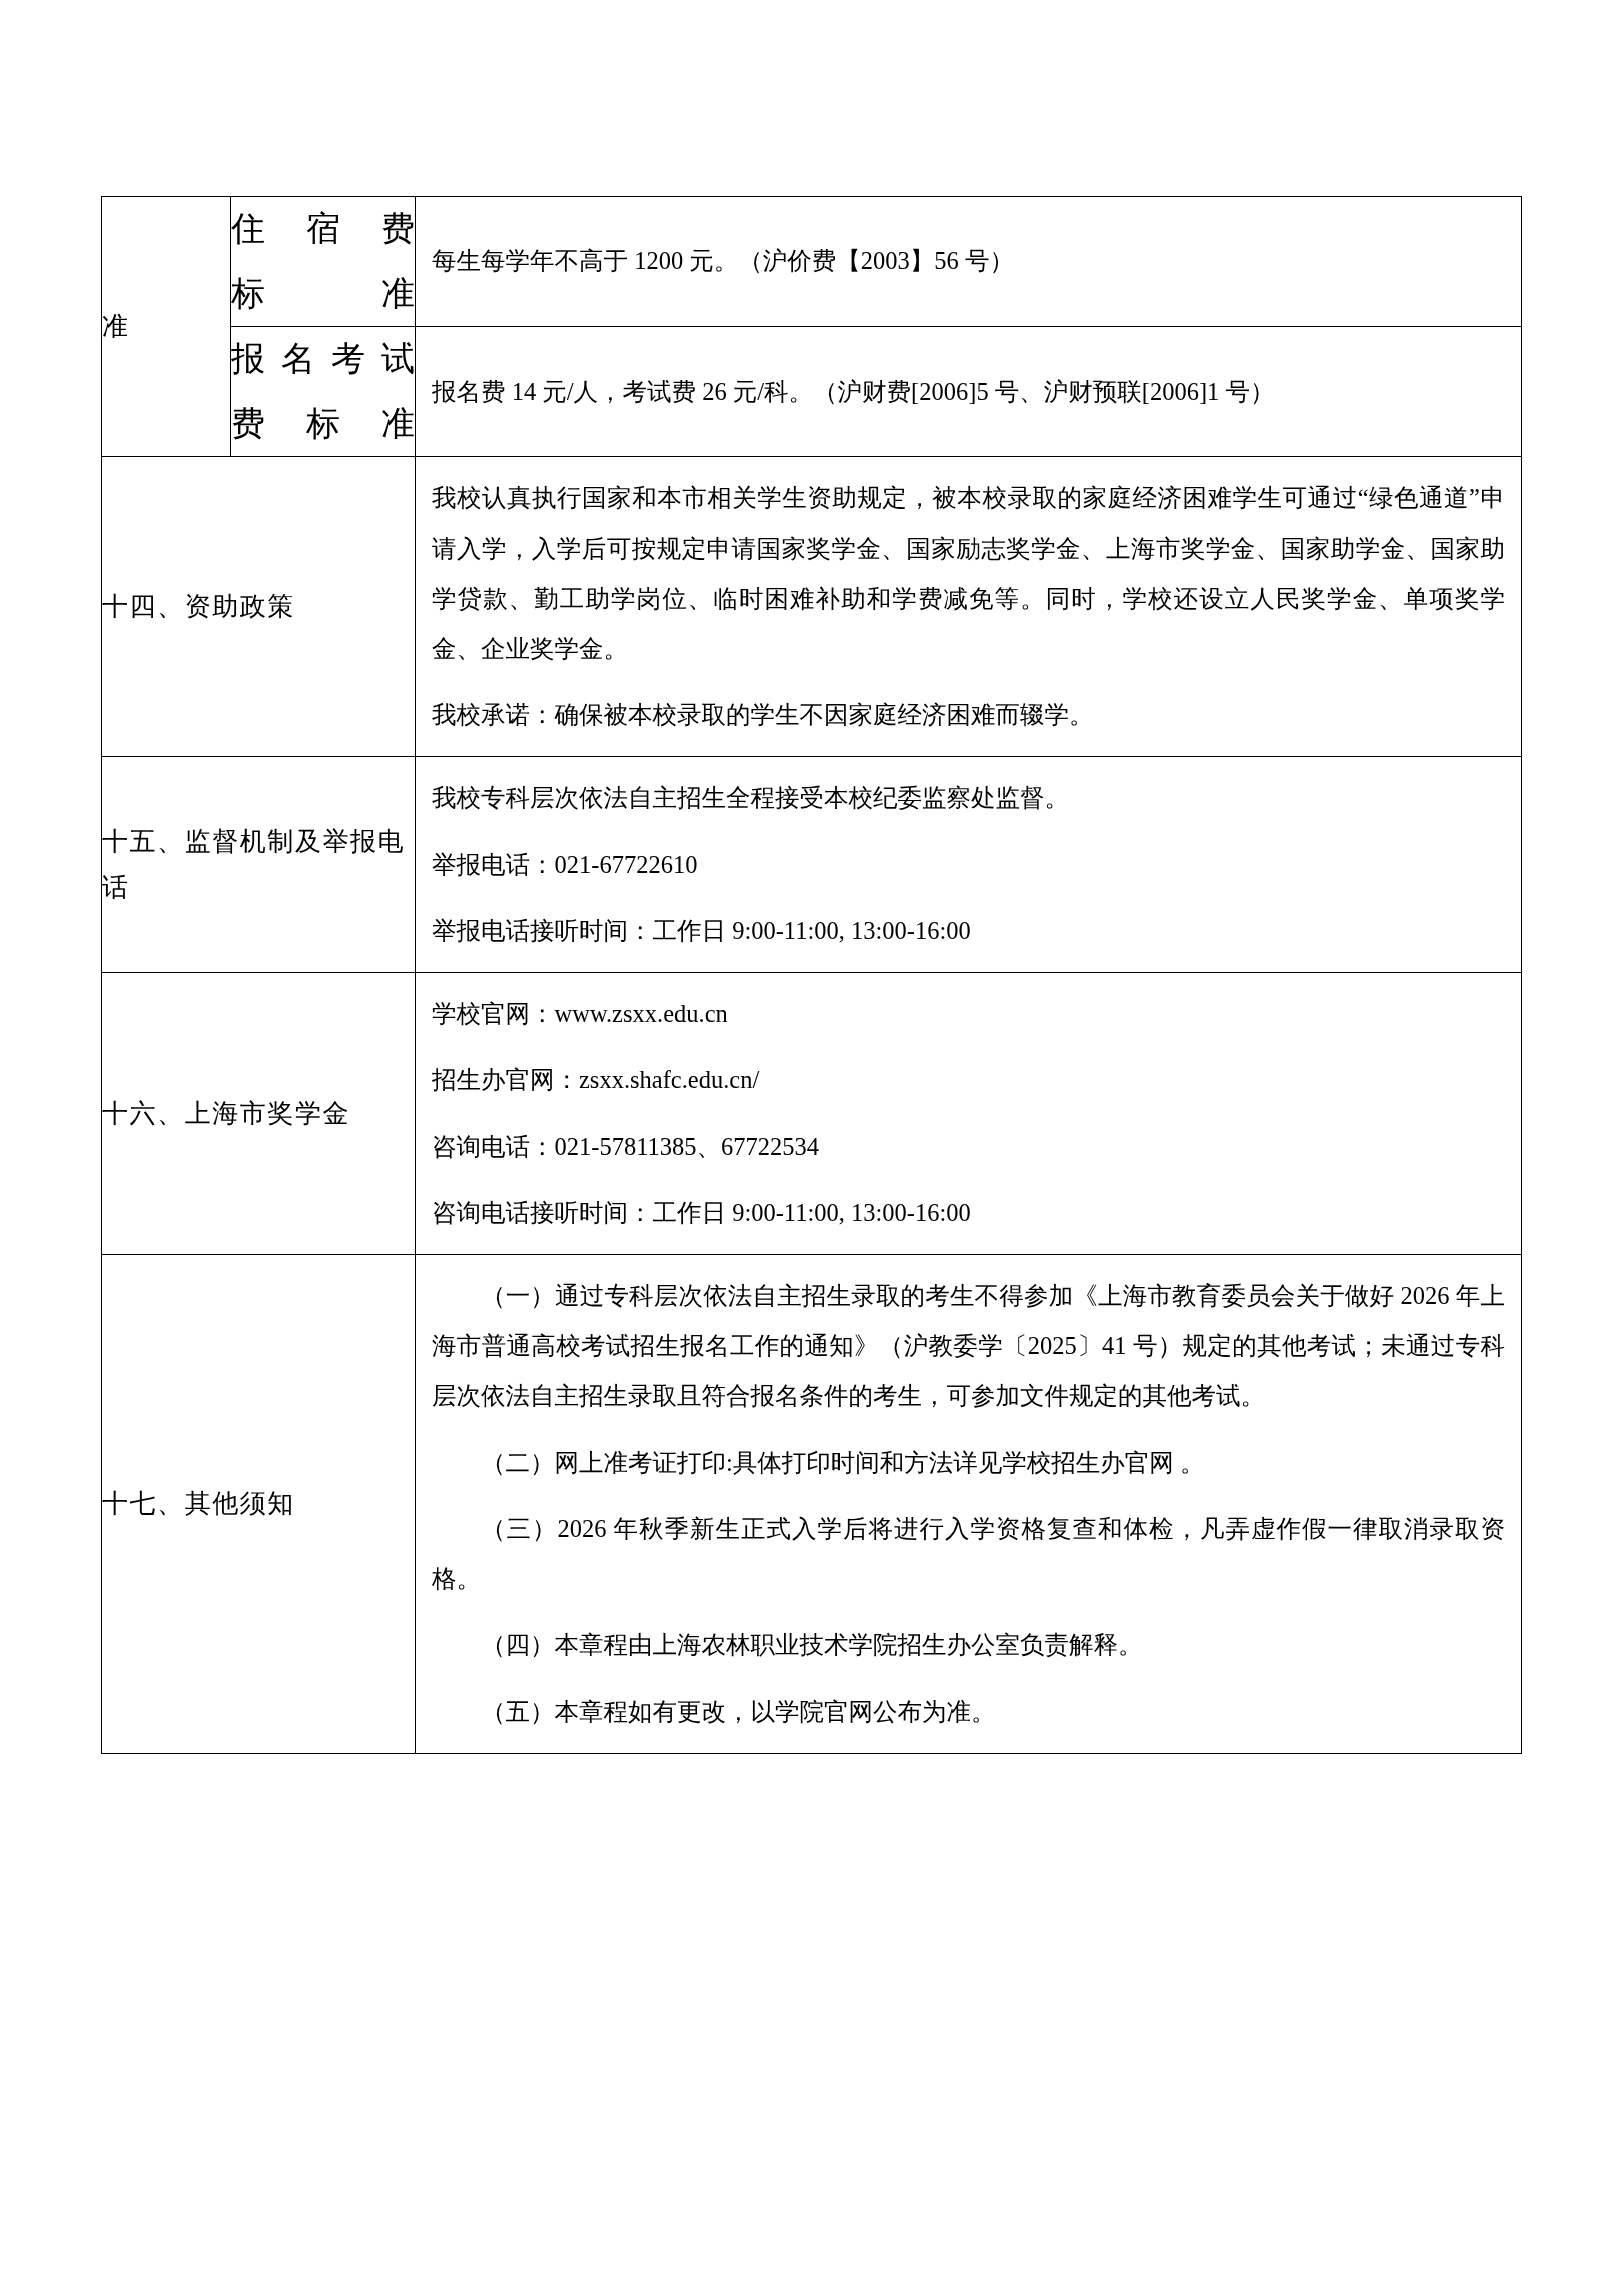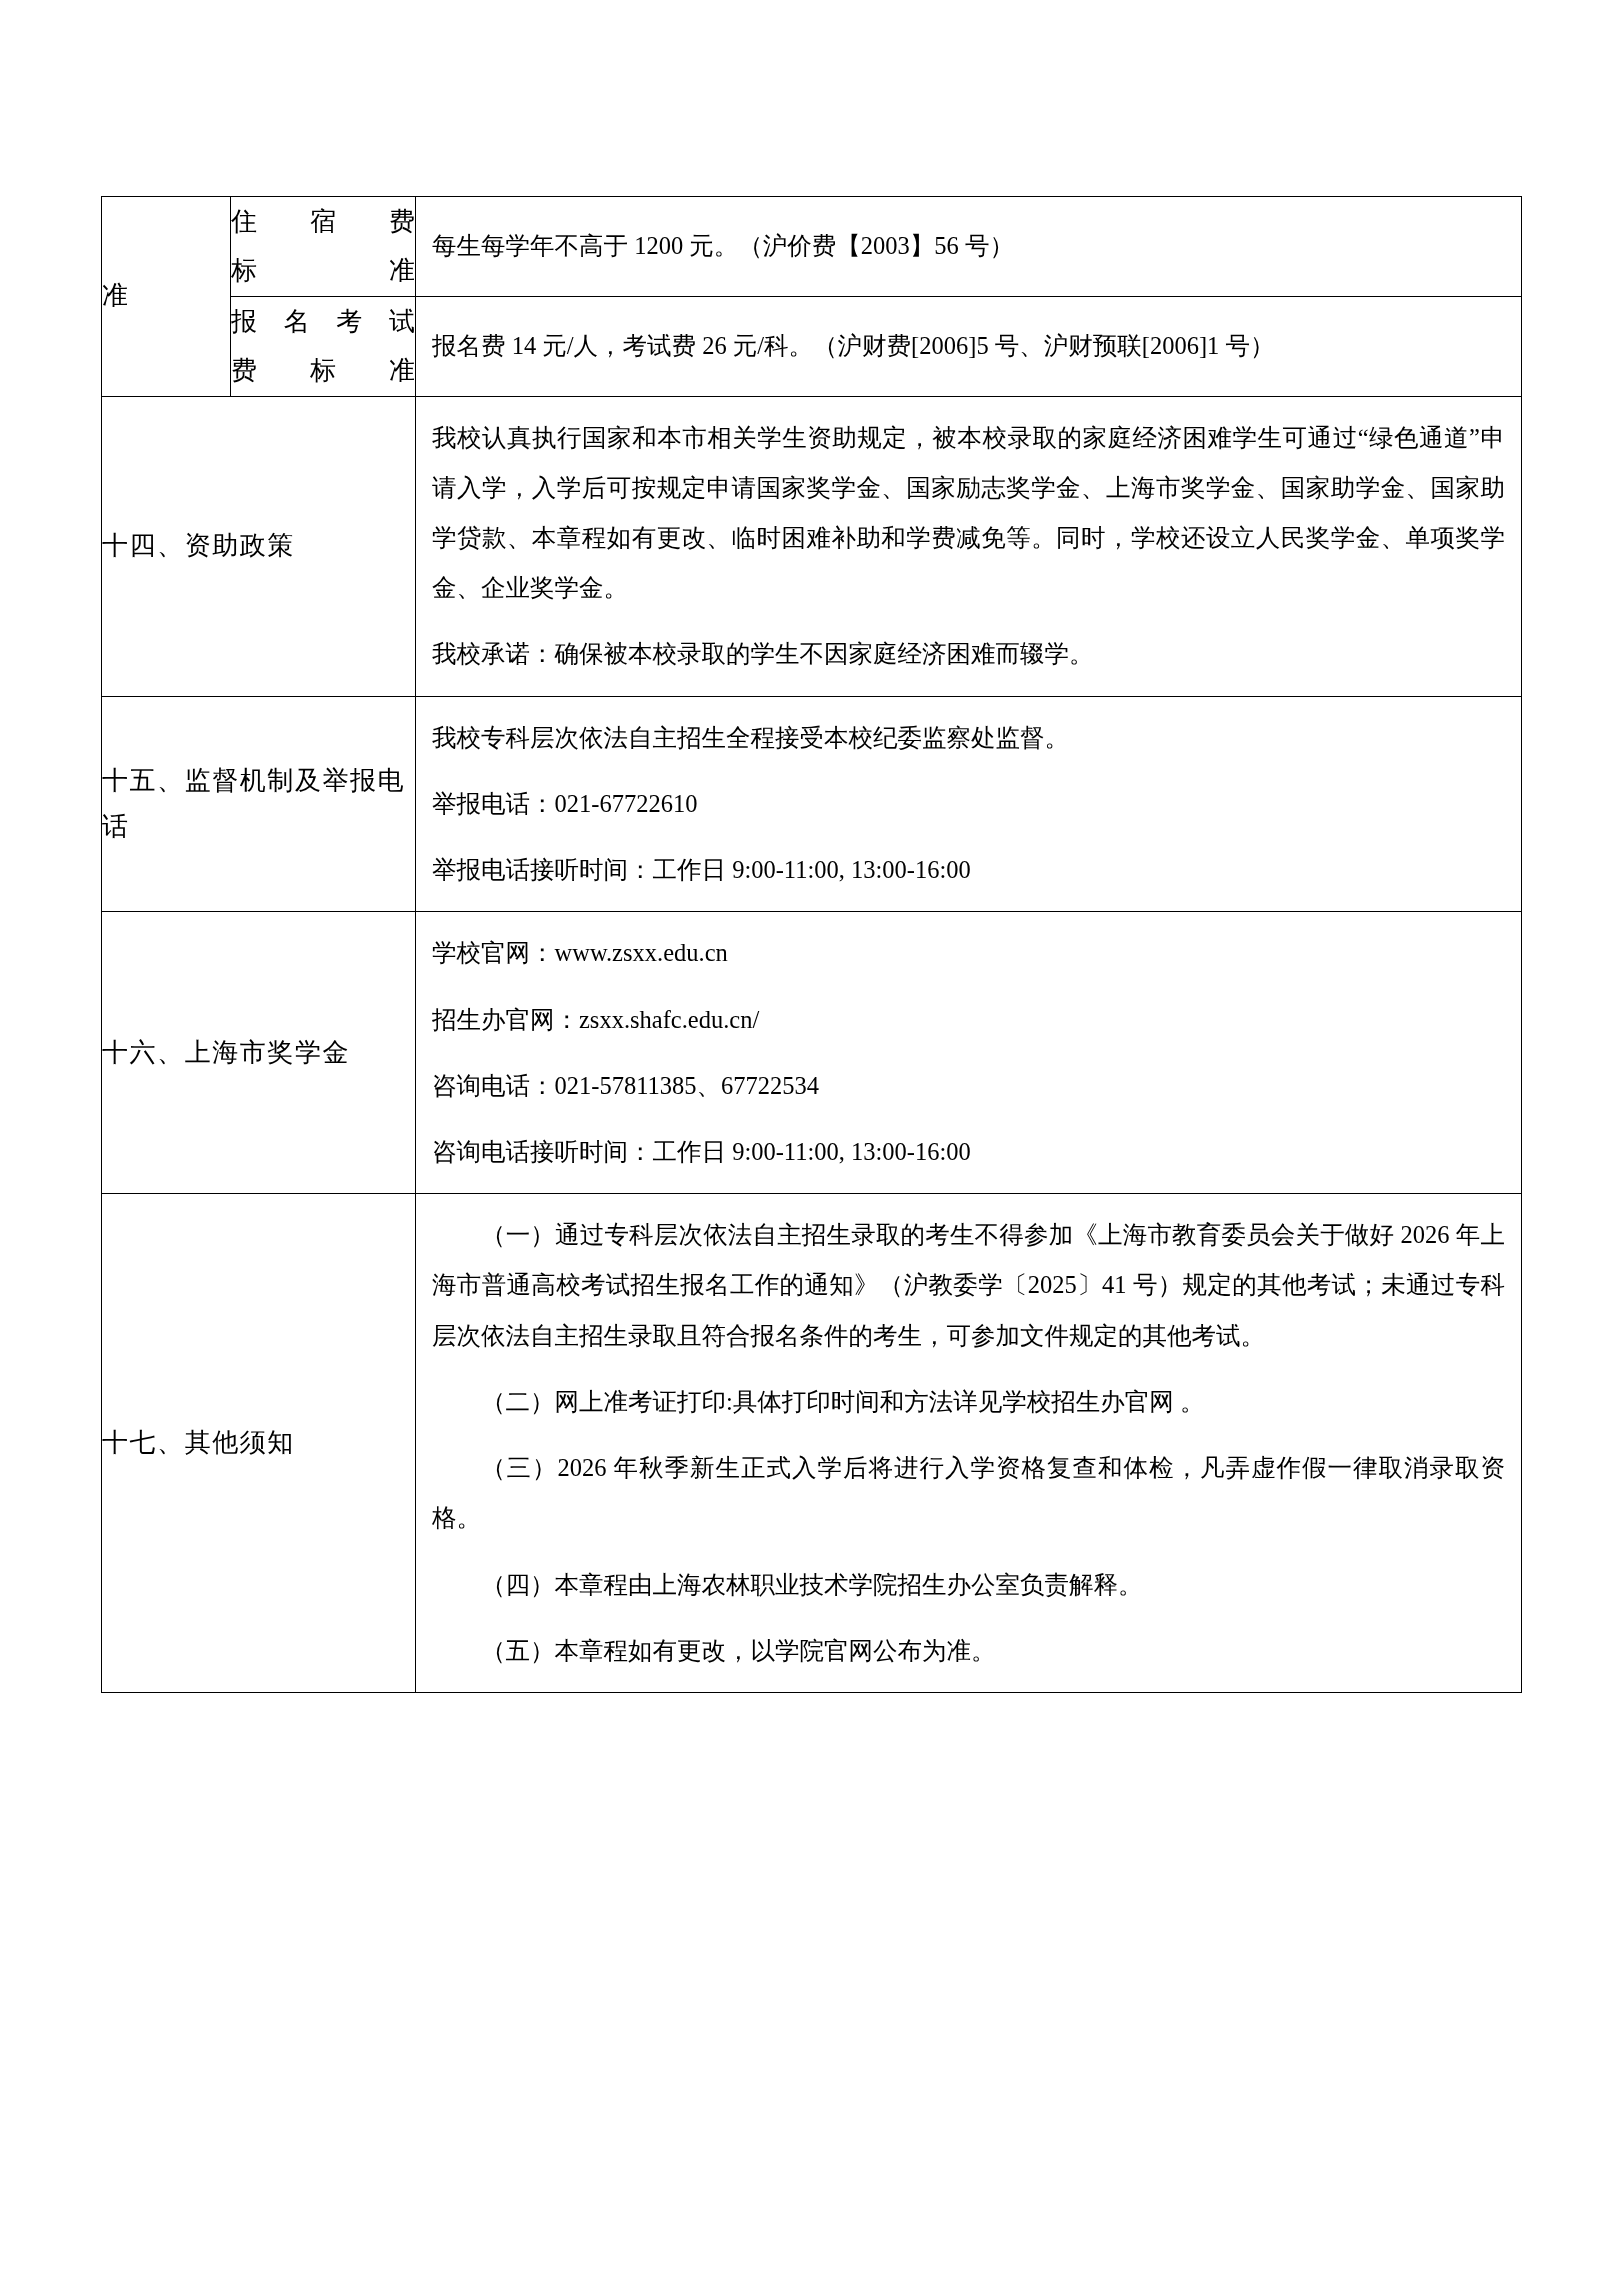--- a/index.html
+++ b/index.html
@@ -58,21 +58,21 @@
   .stub-cell {
     font-size: 26px;
     line-height: 1.6;
     padding: 15px 17.7px;
     vertical-align: top;
     text-align: left;
   }
 
   
   .sub-label-cell {
-    font-size: 26px;
+    font-size: 34px;
     line-height: 1.9;
     padding: 15px 12.3px;
     text-align: justify;
     vertical-align: middle;
   }
   .sub-label-cell .justline {
     display: block;
     text-align: justify;
     text-align-last: justify;
     white-space: nowrap;
@@ -127,21 +127,21 @@
           <span class="justline">费标准</span>
         </td>
         <td class="content-cell">
           <p class="no-just">报名费 14 元/人，考试费 26 元/科。（沪财费[2006]5 号、沪财预联[2006]1 号）</p>
         </td>
       </tr>
 
       <tr>
         <td class="label-cell" colspan="2">十四、资助政策</td>
         <td class="content-cell">
-          <p>我校认真执行国家和本市相关学生资助规定，被本校录取的家庭经济困难学生可通过“绿色通道”申请入学，入学后可按规定申请国家奖学金、国家励志奖学金、上海市奖学金、国家助学金、国家助学贷款、本章程如有更改、临时困难补助和学费减免等。同时，学校还设立人民奖学金、单项奖学金、企业奖学金。</p>
+          <p>我校认真执行国家和本市相关学生资助规定，被本校录取的家庭经济困难学生可通过“绿色通道”申请入学，入学后可按规定申请国家奖学金、国家励志奖学金、上海市奖学金、国家助学金、国家助学贷款、勤工助学岗位、临时困难补助和学费减免等。同时，学校还设立人民奖学金、单项奖学金、企业奖学金。</p>
           <p class="no-just">我校承诺：确保被本校录取的学生不因家庭经济困难而辍学。</p>
         </td>
       </tr>
 
       <tr>
         <td class="label-cell" colspan="2">十五、监督机制及举报电话</td>
         <td class="content-cell">
           <p class="no-just">我校专科层次依法自主招生全程接受本校纪委监察处监督。</p>
           <p class="no-just">举报电话：021-67722610</p>
           <p class="no-just">举报电话接听时间：工作日 9:00-11:00, 13:00-16:00</p>

